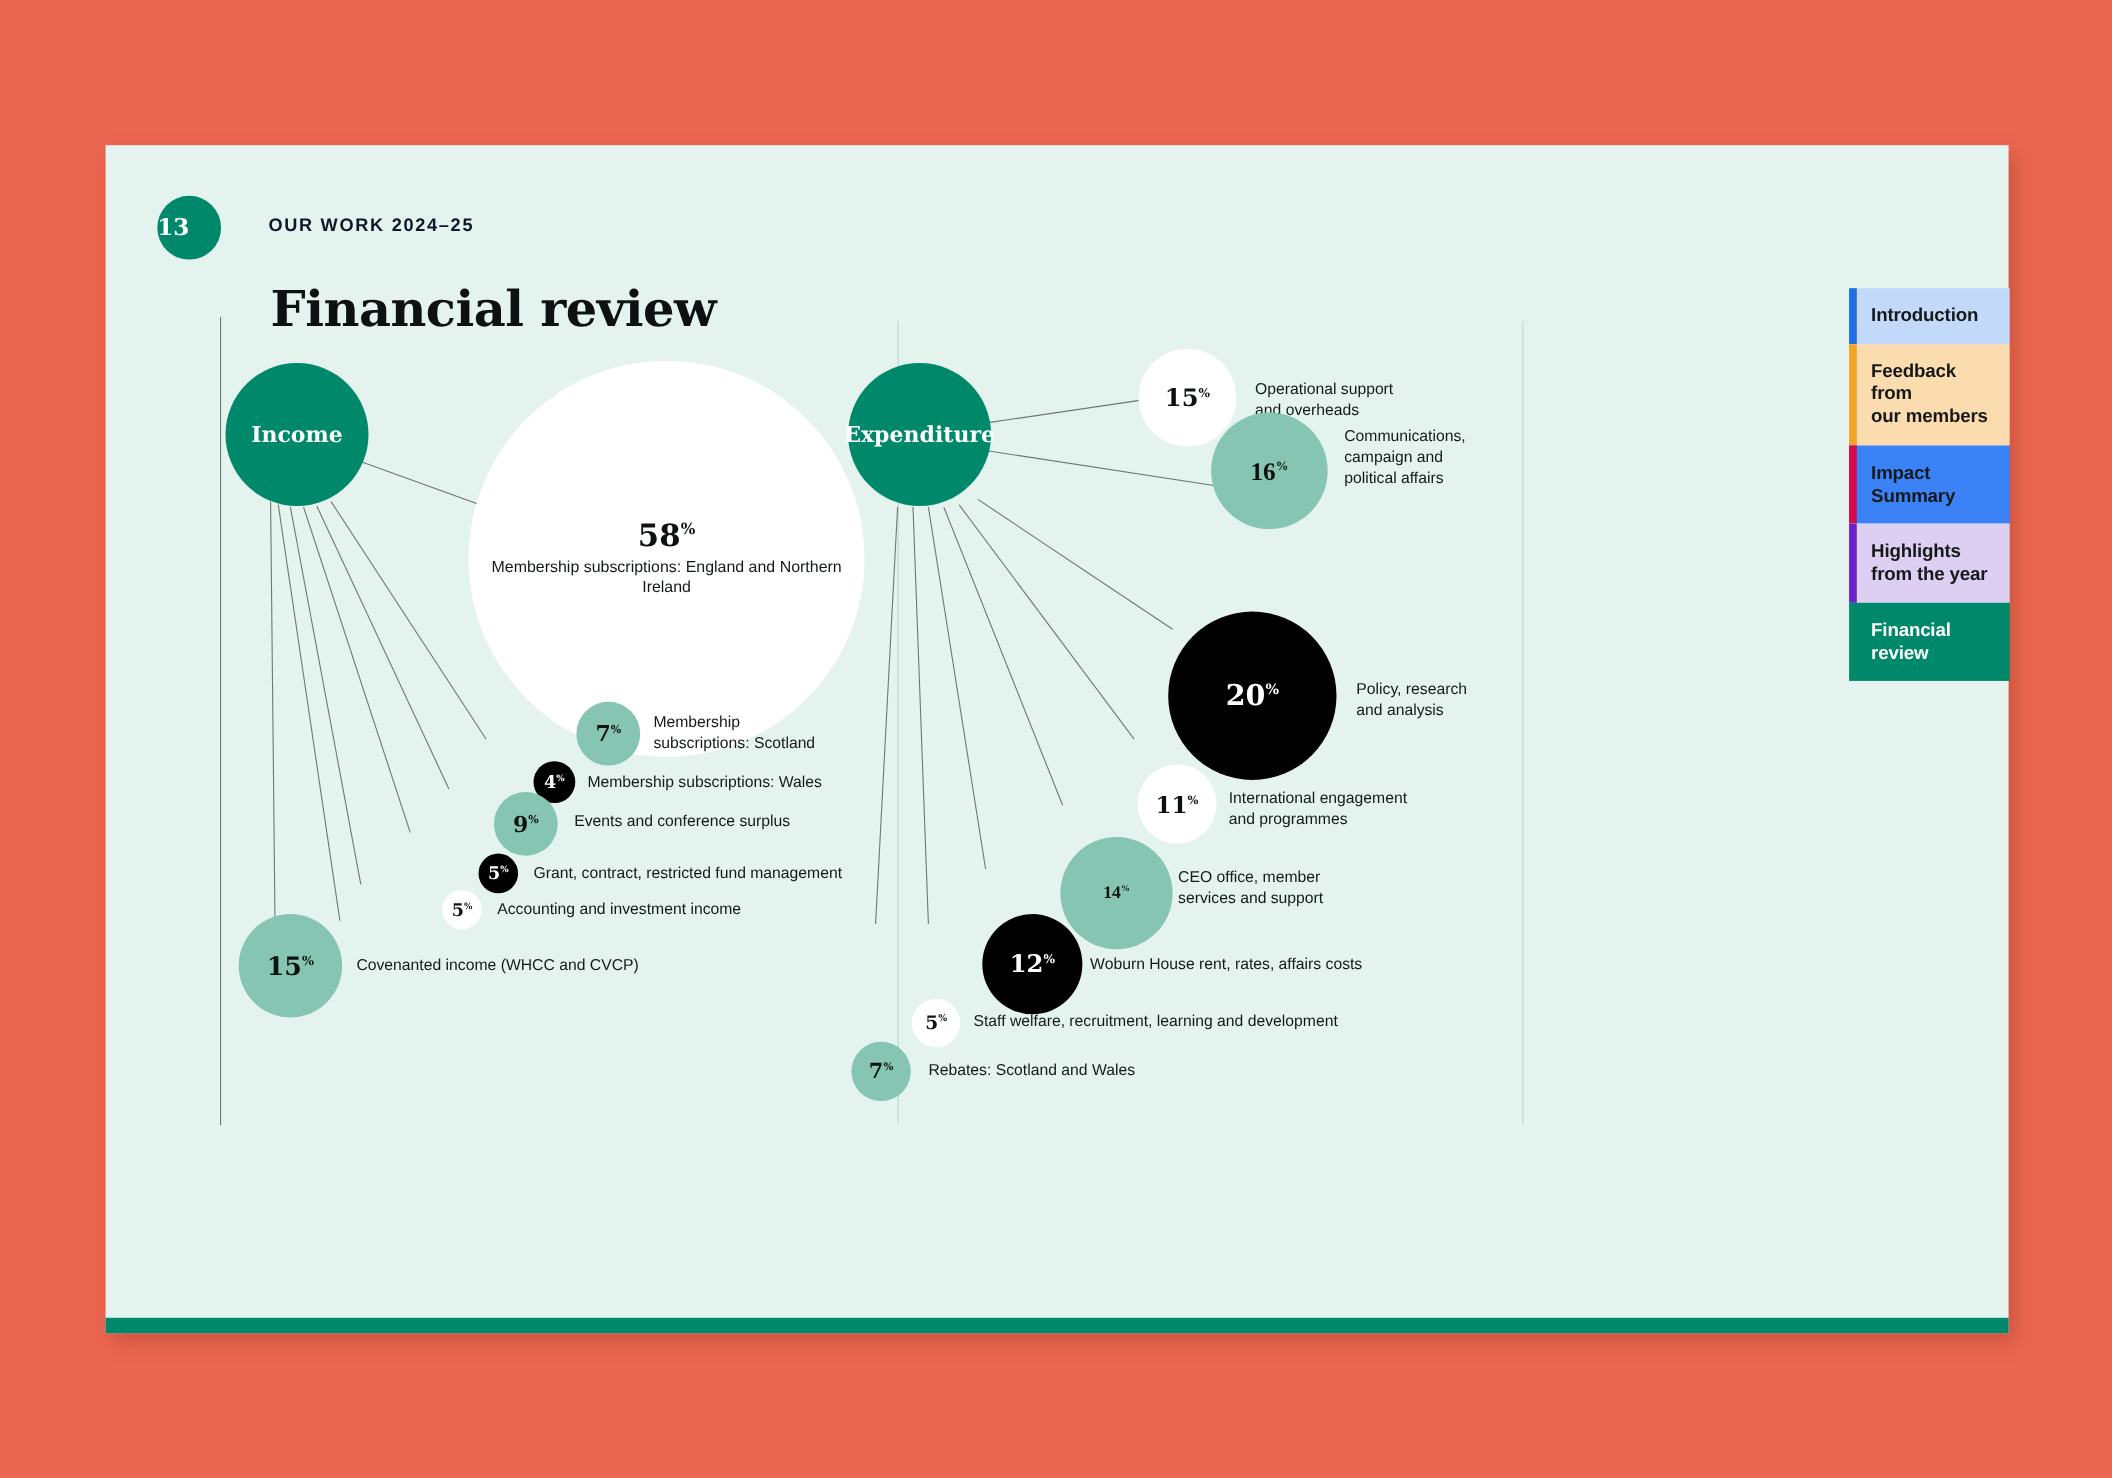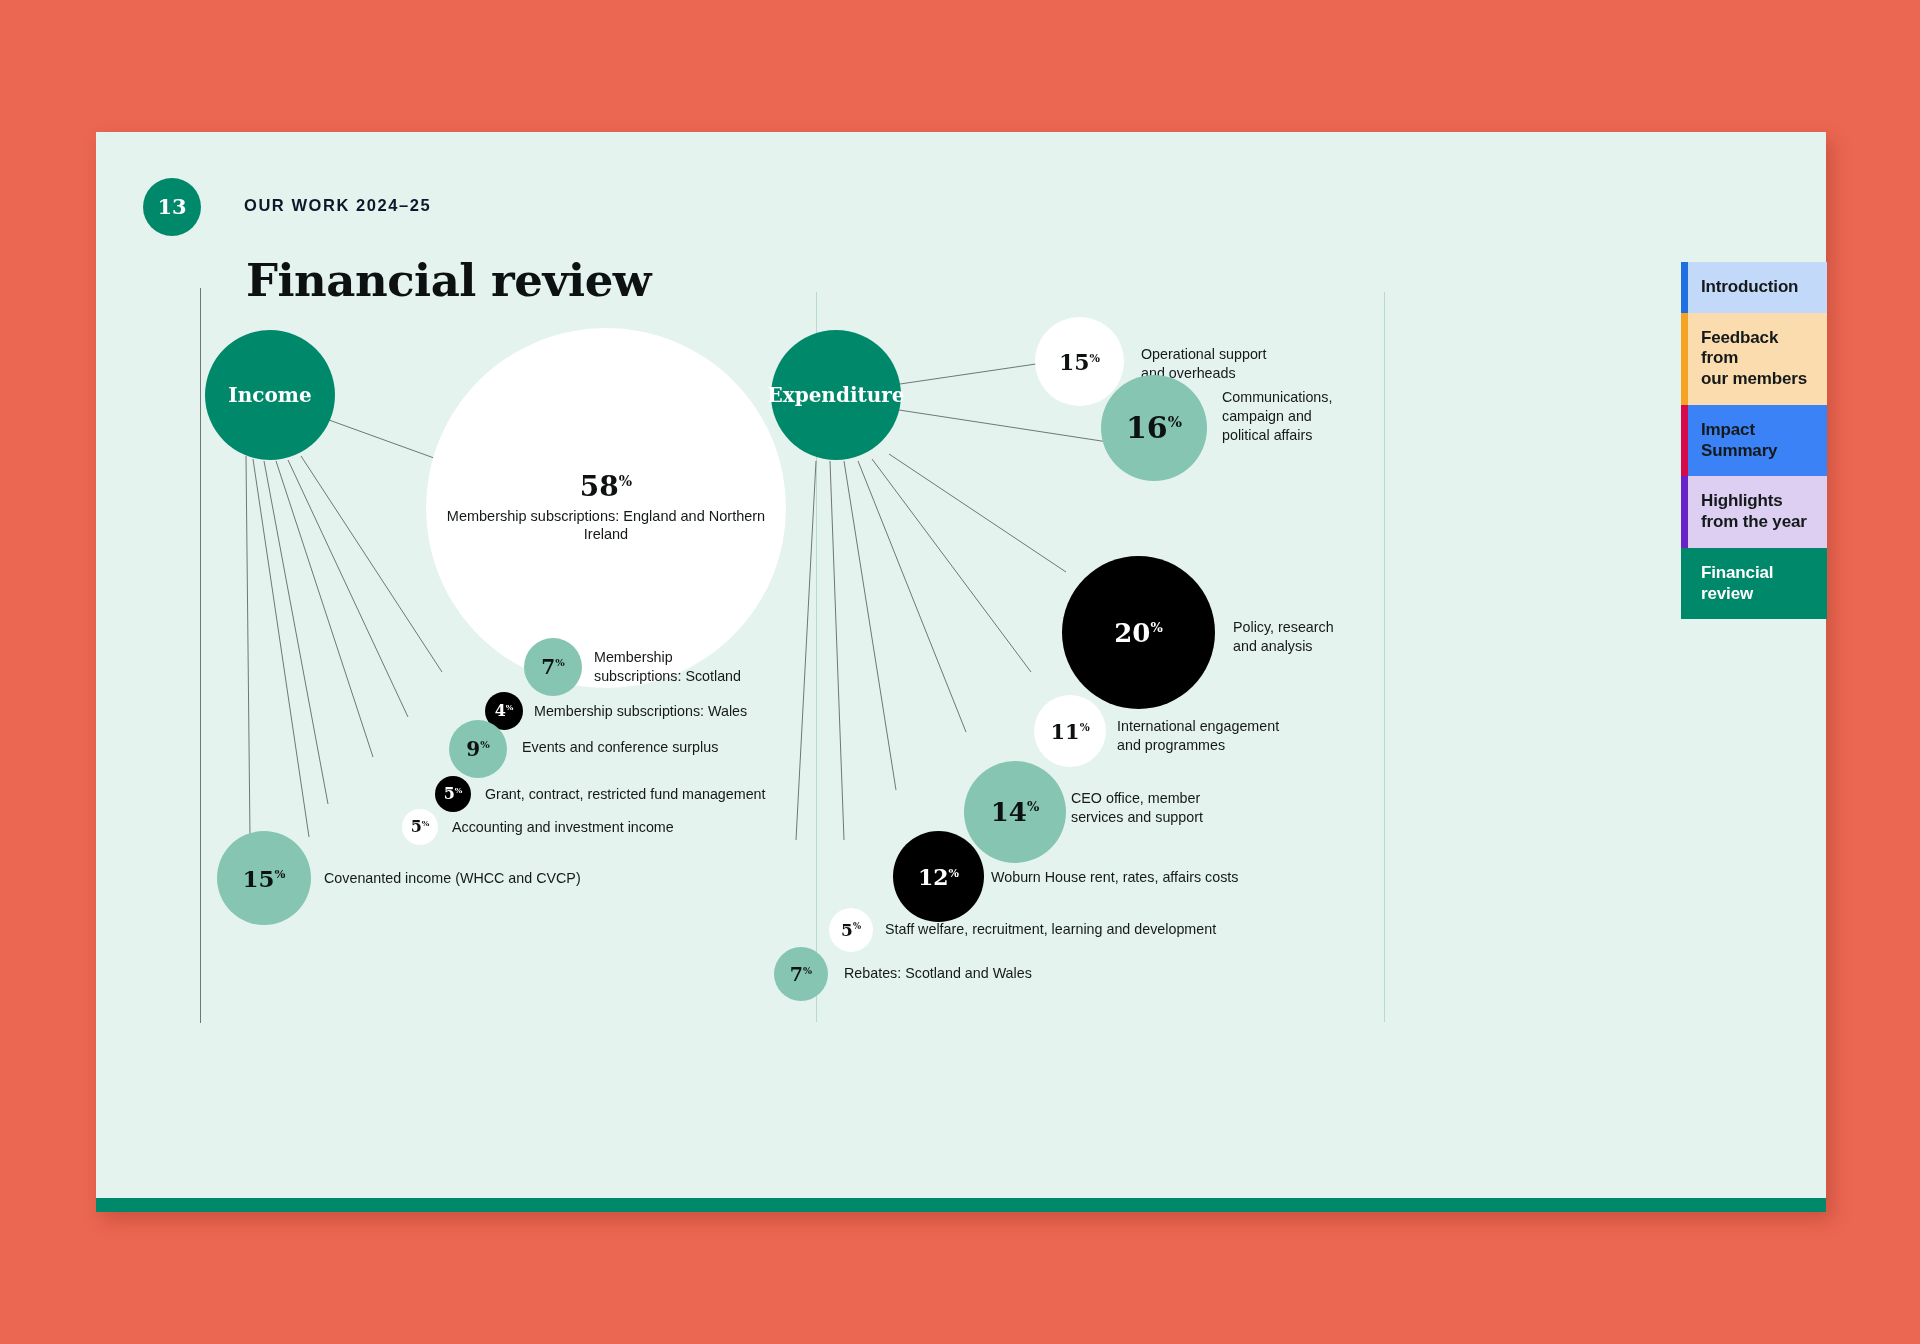--- a/index.html
+++ b/index.html
@@ -21,21 +21,21 @@
     width: 100%; height: 14px;
     background: #00886A;
   }
 
   
   #pagenum {
     position: absolute; left: 47px; top: 46px;
     width: 58px; height: 58px; border-radius: 50%;
     background: #00886A; color: #fff;
     font-family: "DejaVu Serif", serif; font-weight: 700;
-    font-size: 21px; line-height: 58px; text-align: center;
+    font-size: 21px; line-height: 58px; text-align: left;
   }
   #headerlabel {
     position: absolute; left: 148px; top: 64px;
     font-size: 16.5px; font-weight: 700; letter-spacing: 1.55px;
     color: #0f172a;
   }
   #title {
     position: absolute; left: 150px; top: 122px;
     font-family: "DejaVu Serif", serif; font-weight: 700;
     font-size: 45px; letter-spacing: -0.5px; color: #0E1111;
@@ -175,40 +175,40 @@
     <span class="hublabel">Expenditure</span>
   </div>
 
   <div class="bubble white" style="left:939px; top:185px; width:89px; height:89px;">
     <span class="pct" style="font-size:22px;">15<sup>%</sup></span>
   </div>
   <div class="caption" style="left:1045px; top:213px; width:200px;">Operational support
 and overheads</div>
 
   <div class="bubble sage" style="left:1005px; top:243px; width:106px; height:106px;">
-    <span class="pct" style="font-size:30px;">16<sup>%</sup></span>
+    <span class="pct" style="font-size:23px;font-family:Liberation Serif, serif;">16<sup>%</sup></span>
   </div>
   <div class="caption" style="left:1126px; top:256px; width:180px;">Communications,
 campaign and
 political affairs</div>
 
   <div class="bubble black" style="left:966px; top:424px; width:153px; height:153px;">
     <span class="pct" style="font-size:26px;">20<sup>%</sup></span>
   </div>
   <div class="caption" style="left:1137px; top:486px; width:180px;">Policy, research
 and analysis</div>
 
   <div class="bubble white" style="left:938px; top:563px; width:72px; height:72px;">
     <span class="pct" style="font-size:21px;">11<sup>%</sup></span>
   </div>
   <div class="caption" style="left:1021px; top:585px; width:220px;">International engagement
 and programmes</div>
 
   <div class="bubble sage" style="left:868px; top:629px; width:102px; height:102px;">
-    <span class="pct" style="font-size:26px;">14<sup>%</sup></span>
+    <span class="pct" style="font-size:16px;font-family:Liberation Serif, serif;">14<sup>%</sup></span>
   </div>
   <div class="caption" style="left:975px; top:657px; width:200px;">CEO office, member
 services and support</div>
 
   <div class="bubble black" style="left:797px; top:699px; width:91px; height:91px;">
     <span class="pct" style="font-size:22px;">12<sup>%</sup></span>
   </div>
   <div class="caption" style="left:895px; top:736px; width:300px;">Woburn House rent, rates, affairs costs</div>
 
   <div class="bubble white" style="left:733px; top:776px; width:44px; height:44px;">

